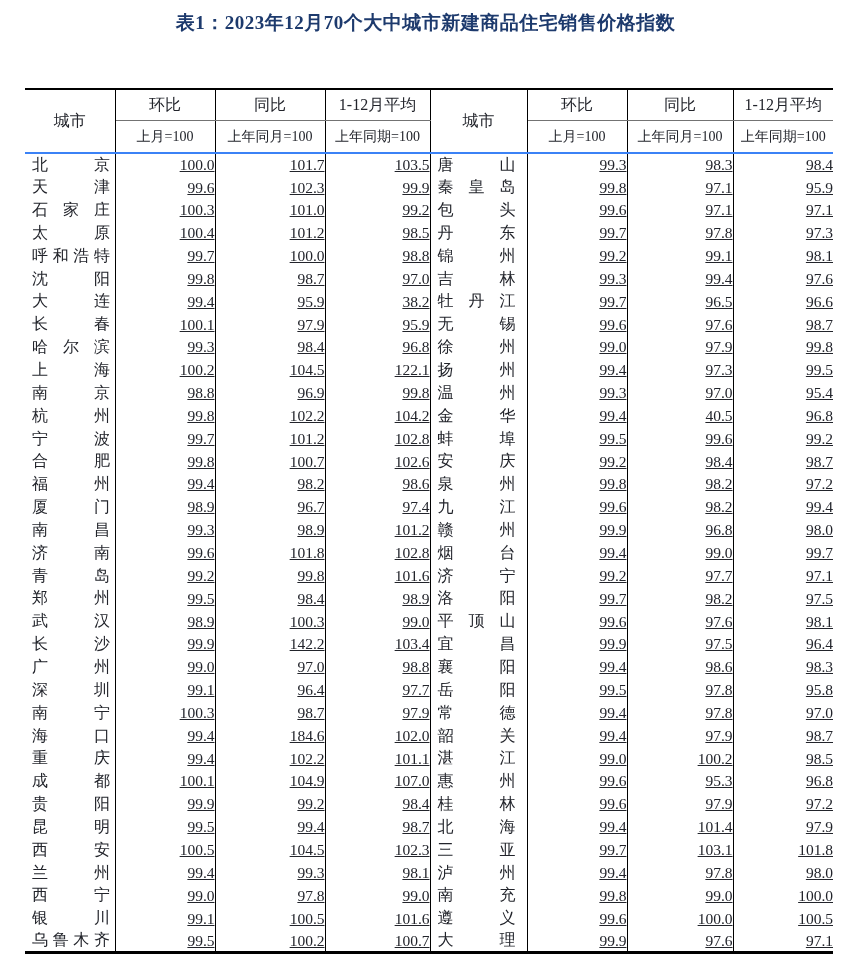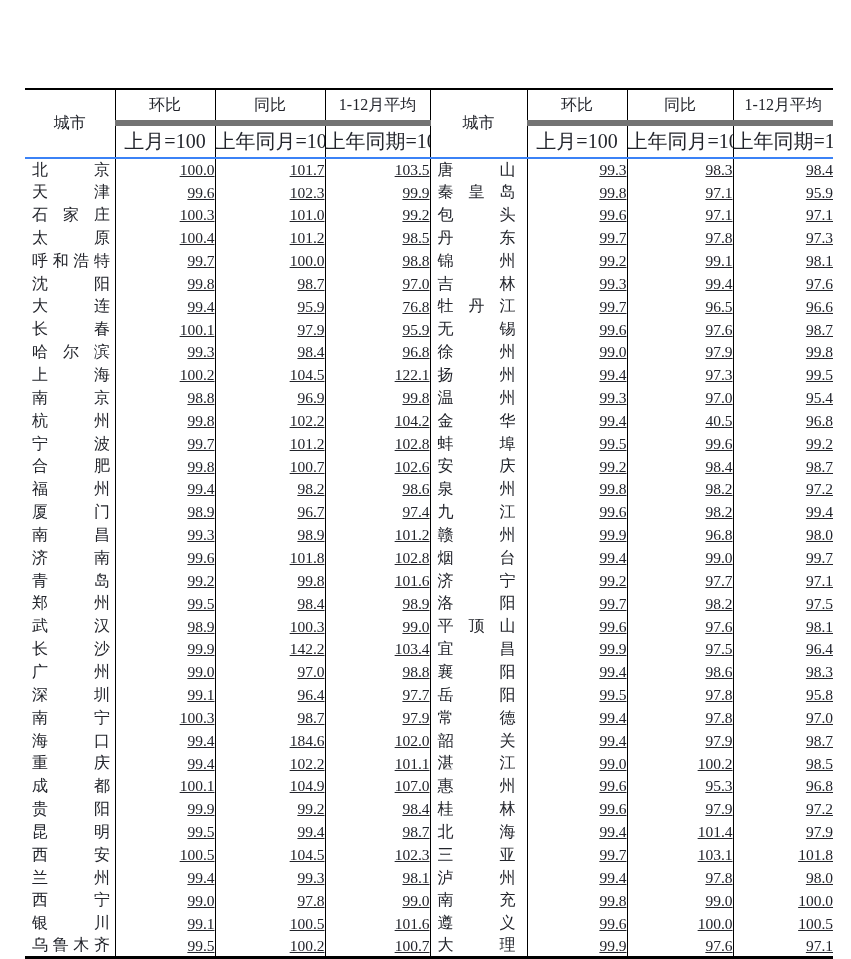--- a/index.html
+++ b/index.html
@@ -44,22 +44,22 @@
     padding: 0;
     font-weight: normal;
     vertical-align: middle;
     white-space: nowrap;
     overflow: hidden;
   }
   
   .vr { border-right: 1px solid #000; }
   
   thead tr.hdr-group th { height: 30px; font-size: 16px; text-align: center; }
-  thead tr.hdr-base  th { height: 31px; font-size: 20px; text-align: center; }
-  thead tr.hdr-group th.group-label { border-bottom: 6px solid #737373; }
+  thead tr.hdr-base  th { height: 31px; font-size: 14px; text-align: center; }
+  thead tr.hdr-group th.group-label { border-bottom: 1px solid #737373; }
   thead th.hdr-bottom { border-bottom: 2px solid #3b82f6; }
   
   tbody tr { height: 22.857px; text-decoration: underline; }
   tbody td { font-size: 15.5px; line-height: 1; }
   td.num { text-align: right; padding-right: 5px; }
   td.city { text-align: left; }
   .city-name {
     display: inline-block;
     width: 78px;
     margin-left: 7px;
@@ -67,20 +67,21 @@
     text-align: justify;
     text-align-last: justify;
     text-justify: inter-character;
   }
 </style>
 </head>
 <body>
 
 <div class="page">
 
+  <div class="title">表1：2023年12月70个大中城市新建商品住宅销售价格指数</div>
 
   <div class="table-wrap">
     <table class="price-index">
       <colgroup>
         <col style="width:90px">
           <col style="width:100px">
           <col style="width:110px">
           <col style="width:105px">
         <col style="width:97px">
           <col style="width:100px">
@@ -165,21 +166,21 @@
       <td class="num vr">97.0</td>
       <td class="city vr"><span class="city-name">吉林</span></td>
       <td class="num vr">99.3</td>
       <td class="num vr">99.4</td>
       <td class="num">97.6</td>
     </tr>
           <tr>
       <td class="city vr"><span class="city-name">大连</span></td>
       <td class="num vr">99.4</td>
       <td class="num vr">95.9</td>
-      <td class="num vr">76.8</td>
+      <td class="num vr">38.2</td>
       <td class="city vr"><span class="city-name">牡丹江</span></td>
       <td class="num vr">99.7</td>
       <td class="num vr">96.5</td>
       <td class="num">96.6</td>
     </tr>
           <tr>
       <td class="city vr"><span class="city-name">长春</span></td>
       <td class="num vr">100.1</td>
       <td class="num vr">97.9</td>
       <td class="num vr">95.9</td>

